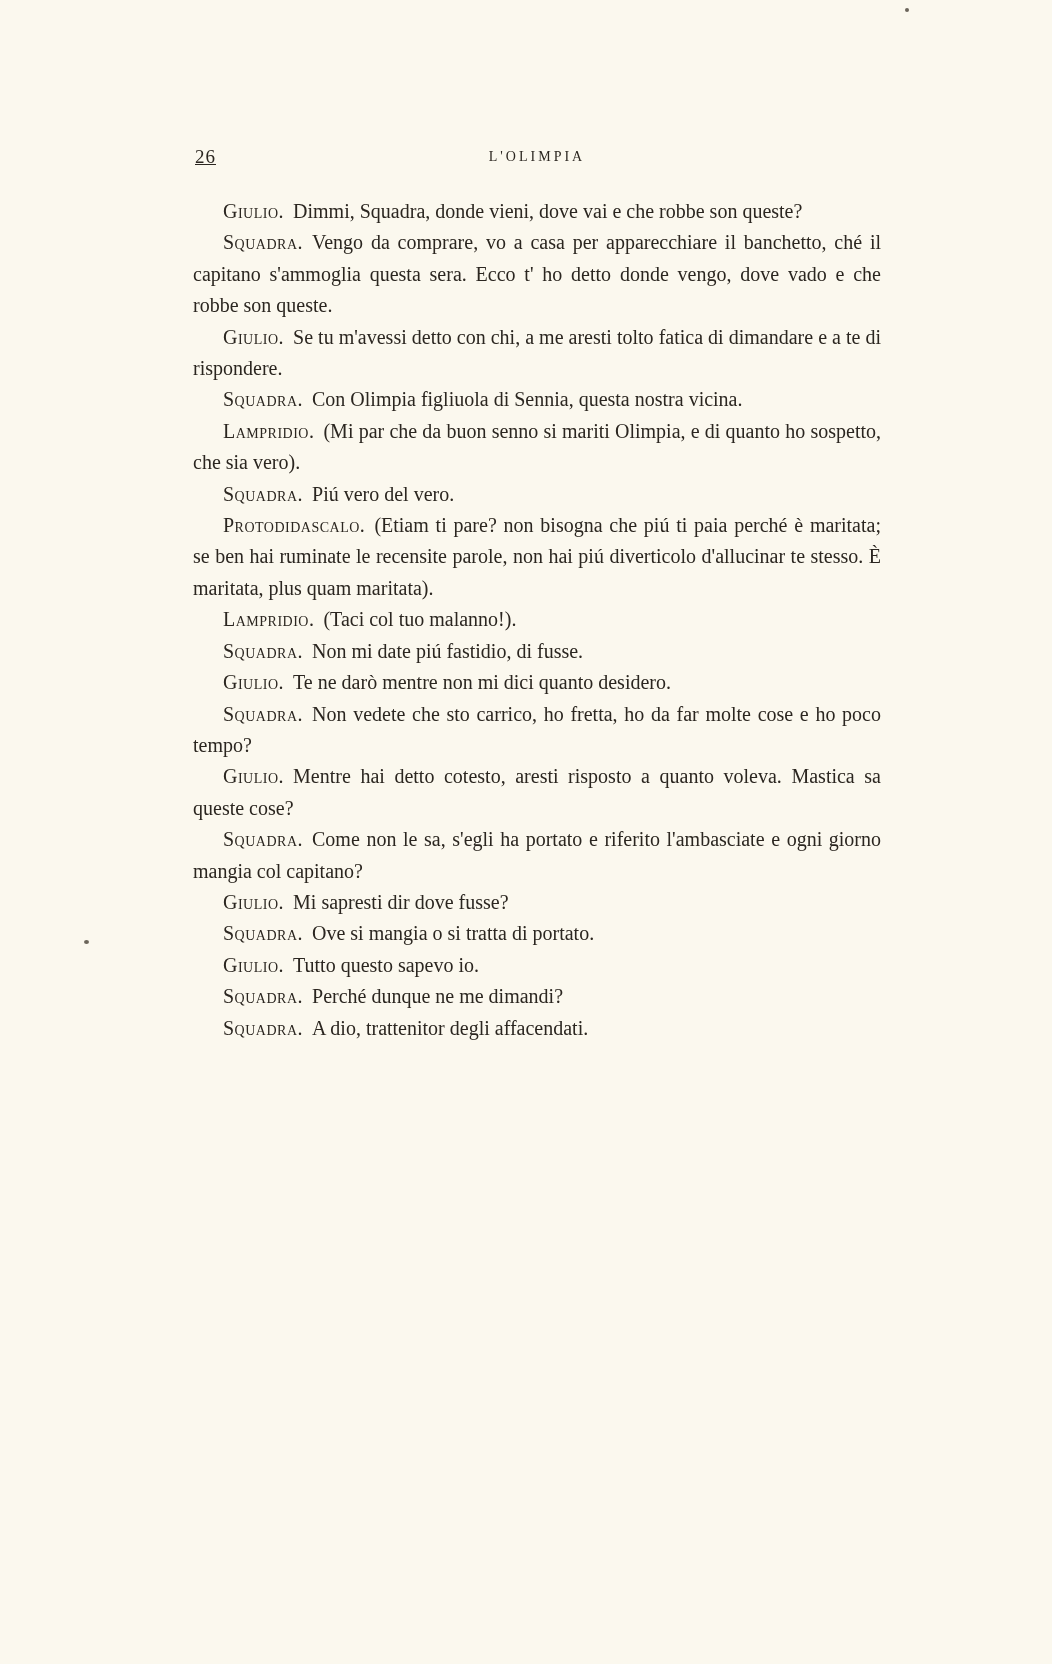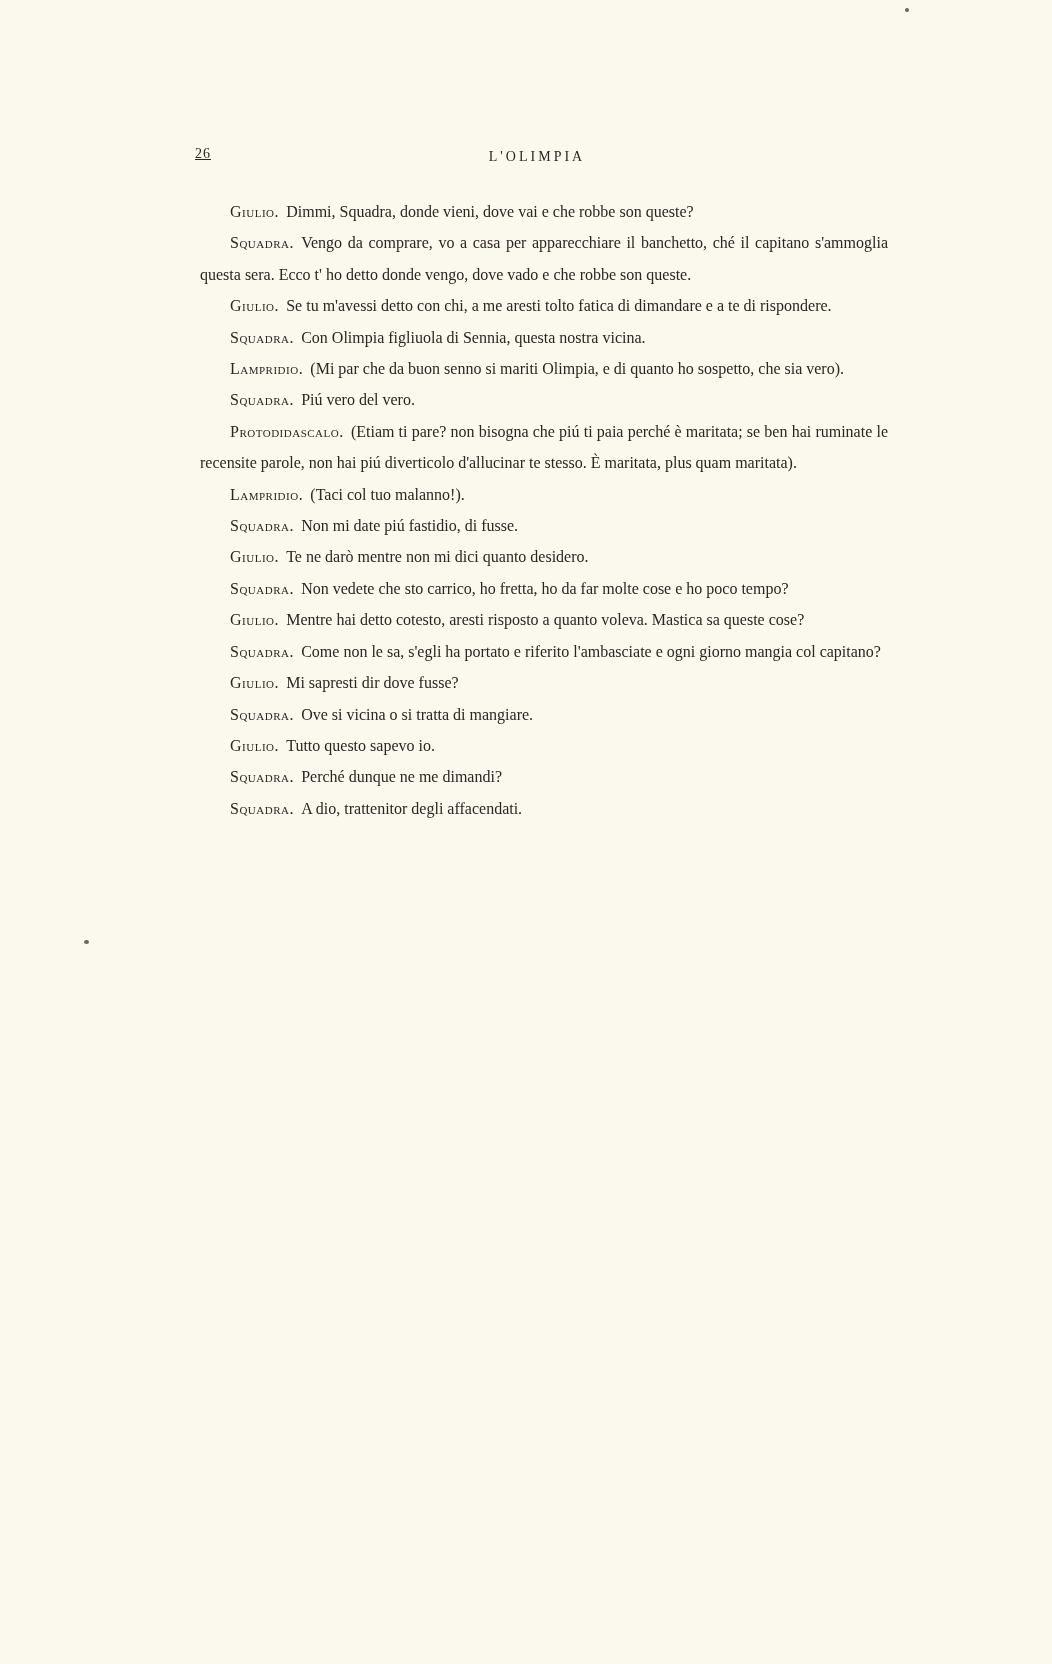--- a/index.html
+++ b/index.html
@@ -19,37 +19,37 @@
     position: absolute;
     top: 146px;
     left: 193px;
     width: 688px;
     height: 24px;
   }
   .page-number {
     position: absolute;
     left: 2px;
     top: 0;
-    font-size: 14px;
+    font-size: 19px;
     letter-spacing: 1px;
     text-decoration: underline;
   }
   .running-title {
     display: block;
     text-align: center;
     font-size: 14px;
     letter-spacing: 3px;
     padding-top: 3px;
   }
   .text-block {
     position: absolute;
     top: 196px;
-    left: 200px;
+    left: 193px;
     width: 688px;
-    font-size: 16px;
+    font-size: 20px;
     line-height: 31.4px;
     text-align: justify;
   }
   .line {
     margin: 0;
     text-indent: 30px;
   }
   .speaker {
     font-variant: small-caps;
     letter-spacing: 0.5px;
@@ -89,20 +89,20 @@
   <p class="line"><span class="speaker">Lampridio.</span><span class="speech">(Mi par che da buon senno si mariti Olimpia, e di quanto ho sospetto, che sia vero).</span></p>
   <p class="line"><span class="speaker">Squadra.</span><span class="speech">Piú vero del vero.</span></p>
   <p class="line"><span class="speaker">Protodidascalo.</span><span class="speech">(Etiam ti pare? non bisogna che piú ti paia perché è maritata; se ben hai ruminate le recensite parole, non hai piú diverticolo d'allucinar te stesso. È maritata, plus quam maritata).</span></p>
   <p class="line"><span class="speaker">Lampridio.</span><span class="speech">(Taci col tuo malanno!).</span></p>
   <p class="line"><span class="speaker">Squadra.</span><span class="speech">Non mi date piú fastidio, di fusse.</span></p>
   <p class="line"><span class="speaker">Giulio.</span><span class="speech">Te ne darò mentre non mi dici quanto desidero.</span></p>
   <p class="line"><span class="speaker">Squadra.</span><span class="speech">Non vedete che sto carrico, ho fretta, ho da far molte cose e ho poco tempo?</span></p>
   <p class="line"><span class="speaker">Giulio.</span><span class="speech">Mentre hai detto cotesto, aresti risposto a quanto voleva. Mastica sa queste cose?</span></p>
   <p class="line"><span class="speaker">Squadra.</span><span class="speech">Come non le sa, s'egli ha portato e riferito l'ambasciate e ogni giorno mangia col capitano?</span></p>
   <p class="line"><span class="speaker">Giulio.</span><span class="speech">Mi sapresti dir dove fusse?</span></p>
-  <p class="line"><span class="speaker">Squadra.</span><span class="speech">Ove si vicina o si tratta di mangiare.</span></p>
+  <p class="line"><span class="speaker">Squadra.</span><span class="speech">Ove si mangia o si tratta di portato.</span></p>
   <p class="line"><span class="speaker">Giulio.</span><span class="speech">Tutto questo sapevo io.</span></p>
   <p class="line"><span class="speaker">Squadra.</span><span class="speech">Perché dunque ne me dimandi?</span></p>
   <p class="line"><span class="speaker">Squadra.</span><span class="speech">A dio, trattenitor degli affacendati.</span></p>
 </article>
 
 <span class="speck speck-top"></span>
 <span class="speck speck-left"></span>
 
 </body></html>

